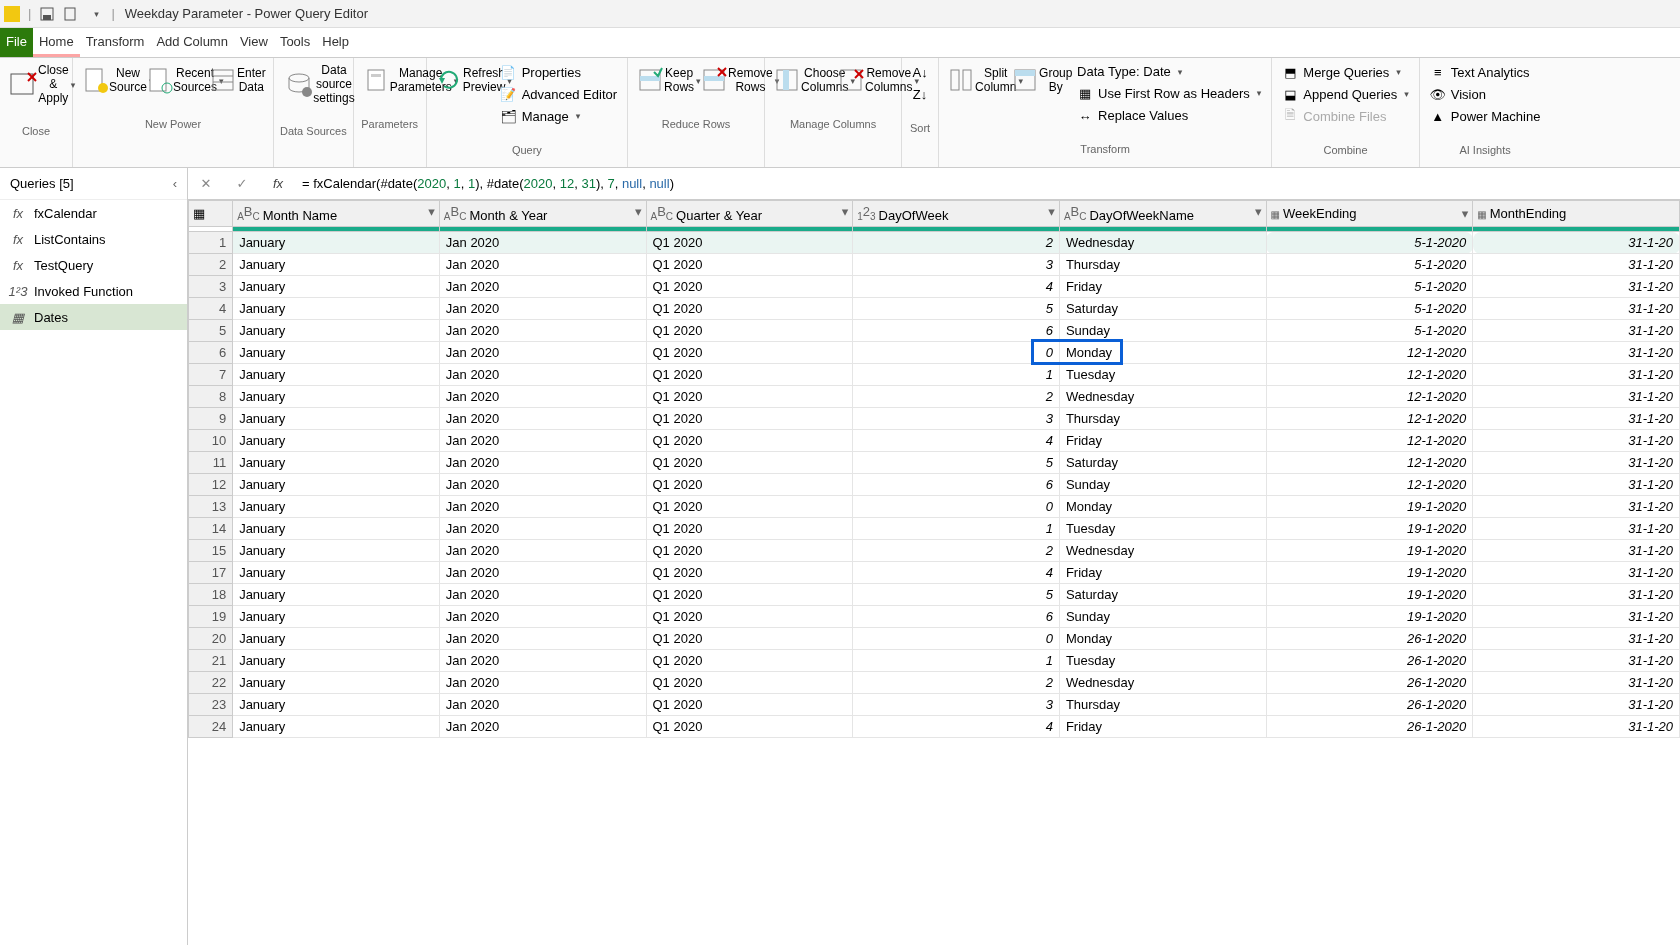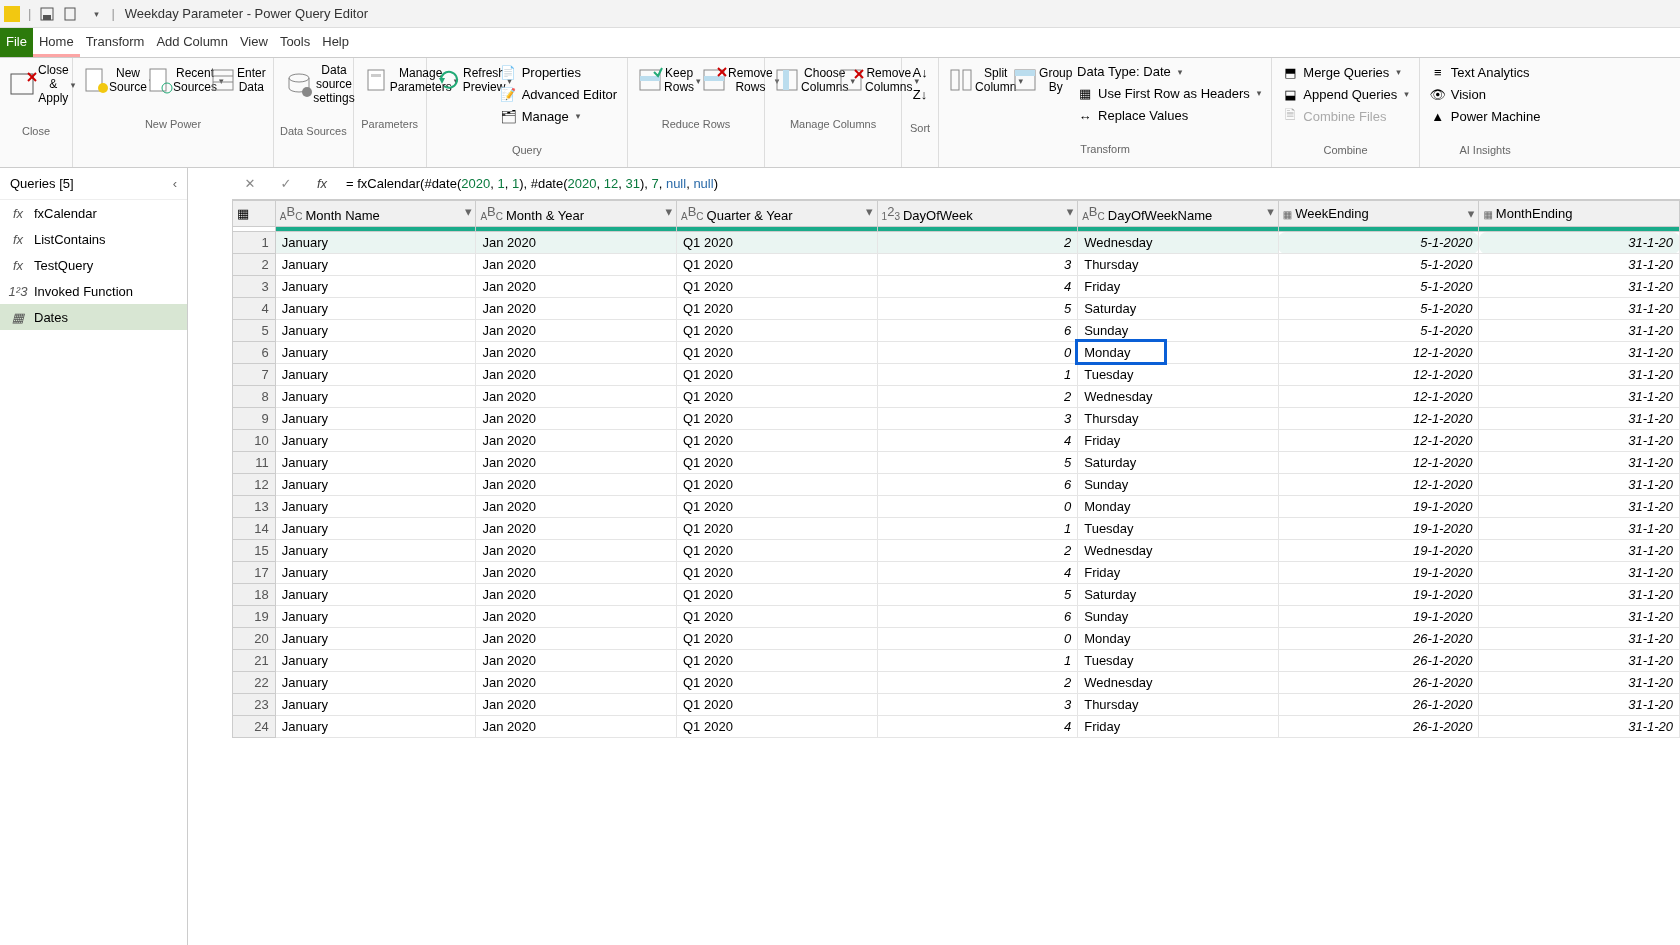--- a/index.html
+++ b/index.html
@@ -25,21 +25,21 @@
 .big-btn { display: flex; flex-direction: row; align-items: center; justify-content: flex-start; width: 60px; padding: 2px 2px; cursor: pointer; text-align: center; line-height: 1.15; }
 .big-btn .ico { width: 32px; height: 32px; margin-bottom: 2px; display:flex; align-items:center; justify-content:center; }
 .big-btn span { font-size: 12px; }
 .small-col { display: flex; flex-direction: column; gap: 2px; }
 .small-btn { display: flex; align-items: center; gap: 5px; padding: 2px 4px; cursor: pointer; white-space: nowrap; font-size: 12px; }
 .small-btn .sico { width: 16px; height: 16px; display:inline-flex; align-items:center; justify-content:center; }
 .group-label { font-size: 11px; color: #666; margin-top: 18px; text-align:center; }
 .caret::after { content: "▾"; font-size: 9px; margin-left: 2px; color: #555; }
 
 
-.main { display: flex; height: calc(100vh - 28px - 30px - 110px); gap: 44px; }
+.main { display: flex; height: calc(100vh - 28px - 30px - 110px); }
 .sidebar { width: 188px; border-right: 1px solid #ccc; background: #fff; }
 .sidebar-header { display: flex; justify-content: space-between; align-items: center; padding: 8px 10px; border-bottom: 1px solid #eee; }
 .sidebar-header .collapse { color: #666; cursor: pointer; }
 .query-item { display: flex; align-items: center; gap: 8px; padding: 5px 10px; cursor: pointer; }
 .query-item.selected { background: #d8e6d3; }
 .query-item .qico { width: 16px; height: 16px; display:inline-flex; align-items:center; justify-content:center; font-style: italic; color:#555; }
 
 .content { flex: 1; display: flex; flex-direction: column; overflow: hidden; }
 .formula-bar { height: 32px; display: flex; align-items: center; border-bottom: 1px solid #ccc; padding: 0 6px; gap: 12px; }
 .formula-bar .fb-btn { width: 24px; height: 24px; display:flex; align-items:center; justify-content:center; color:#888; cursor:pointer; }

